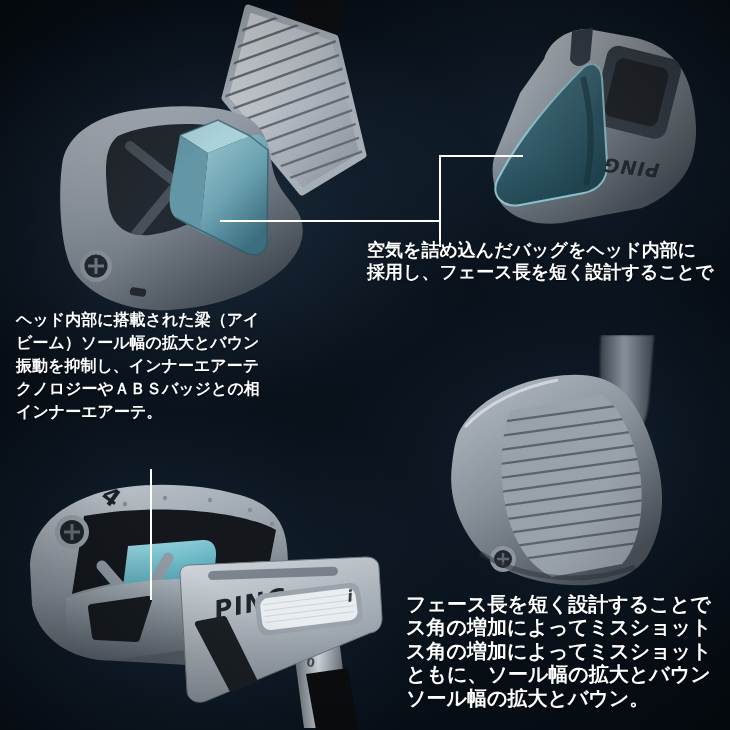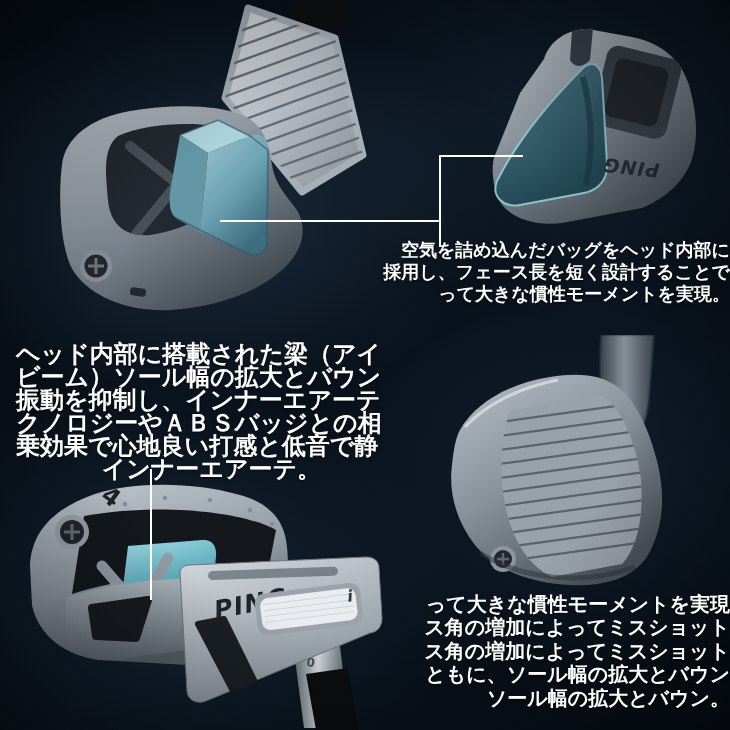--- a/index.html
+++ b/index.html
@@ -12,23 +12,23 @@
       radial-gradient(ellipse 430px 310px at 160px 600px, rgba(60,100,135,0.26), transparent 70%),
       radial-gradient(ellipse 400px 300px at 580px 470px, rgba(50,85,120,0.22), transparent 70%),
       #081019;
   }
   .vignette{position:absolute;inset:0;pointer-events:none;
     background:radial-gradient(circle at 50% 50%, transparent 52%, rgba(0,0,0,0.45) 100%);}
   .art{position:absolute;}
   .connector{position:absolute;background:#ffffff;z-index:6;}
   .callout{position:absolute;color:#ffffff;font-weight:bold;z-index:5;
     text-shadow:0 1px 2px rgba(0,0,0,0.6);white-space:nowrap;}
-  .callout .ln{display:block;text-align:right;}
+  .callout .ln{display:block;}
   #callout-inner-air{left:367px;top:239px;width:363px;font-size:18px;line-height:22px;}
-  #callout-i-beam{left:16px;top:343px;width:305px;font-size:24px;line-height:23px;}
+  #callout-i-beam{left:16px;top:308px;width:305px;font-size:16px;line-height:23px;}
   #callout-face{left:406px;top:593px;width:324px;font-size:20px;line-height:23.4px;}
   #connector-a{left:220px;top:220px;width:220px;height:2px;}
   #connector-b{left:439px;top:155px;width:2px;height:92px;}
   #connector-c{left:439px;top:155px;width:84px;height:2px;}
   #connector-d{left:150px;top:469px;width:2px;height:131px;}
   svg text{font-family:"DejaVu Sans",sans-serif;}
 </style>
 </head>
 <body>
 
@@ -236,34 +236,32 @@
   </svg>
 
   <div class="connector" id="connector-a"></div>
   <div class="connector" id="connector-b"></div>
   <div class="connector" id="connector-c"></div>
   <div class="connector" id="connector-d"></div>
 
   <div class="callout" id="callout-inner-air">
     <span class="ln">空気を詰め込んだバッグをヘッド内部に</span>
     <span class="ln">採用し、フェース長を短く設計することで</span>
-    <span class="ln">って大きな慣性モーメントを実現。</span>
   </div>
 
   <div class="callout" id="callout-i-beam">
     <span class="ln">ヘッド内部に搭載された梁（アイ</span>
     <span class="ln">ビーム）ソール幅の拡大とバウン</span>
     <span class="ln">振動を抑制し、インナーエアーテ</span>
     <span class="ln">クノロジーやＡＢＳバッジとの相</span>
-    <span class="ln">乗効果で心地良い打感と低音で静</span>
     <span class="ln">インナーエアーテ。</span>
   </div>
 
   <div class="callout" id="callout-face">
-    <span class="ln">って大きな慣性モーメントを実現</span>
+    <span class="ln">フェース長を短く設計することで</span>
     <span class="ln">ス角の増加によってミスショット</span>
     <span class="ln">ス角の増加によってミスショット</span>
     <span class="ln">ともに、ソール幅の拡大とバウン</span>
     <span class="ln">ソール幅の拡大とバウン。</span>
   </div>
 
   <div class="vignette"></div>
 </div>
 
 </body></html>

